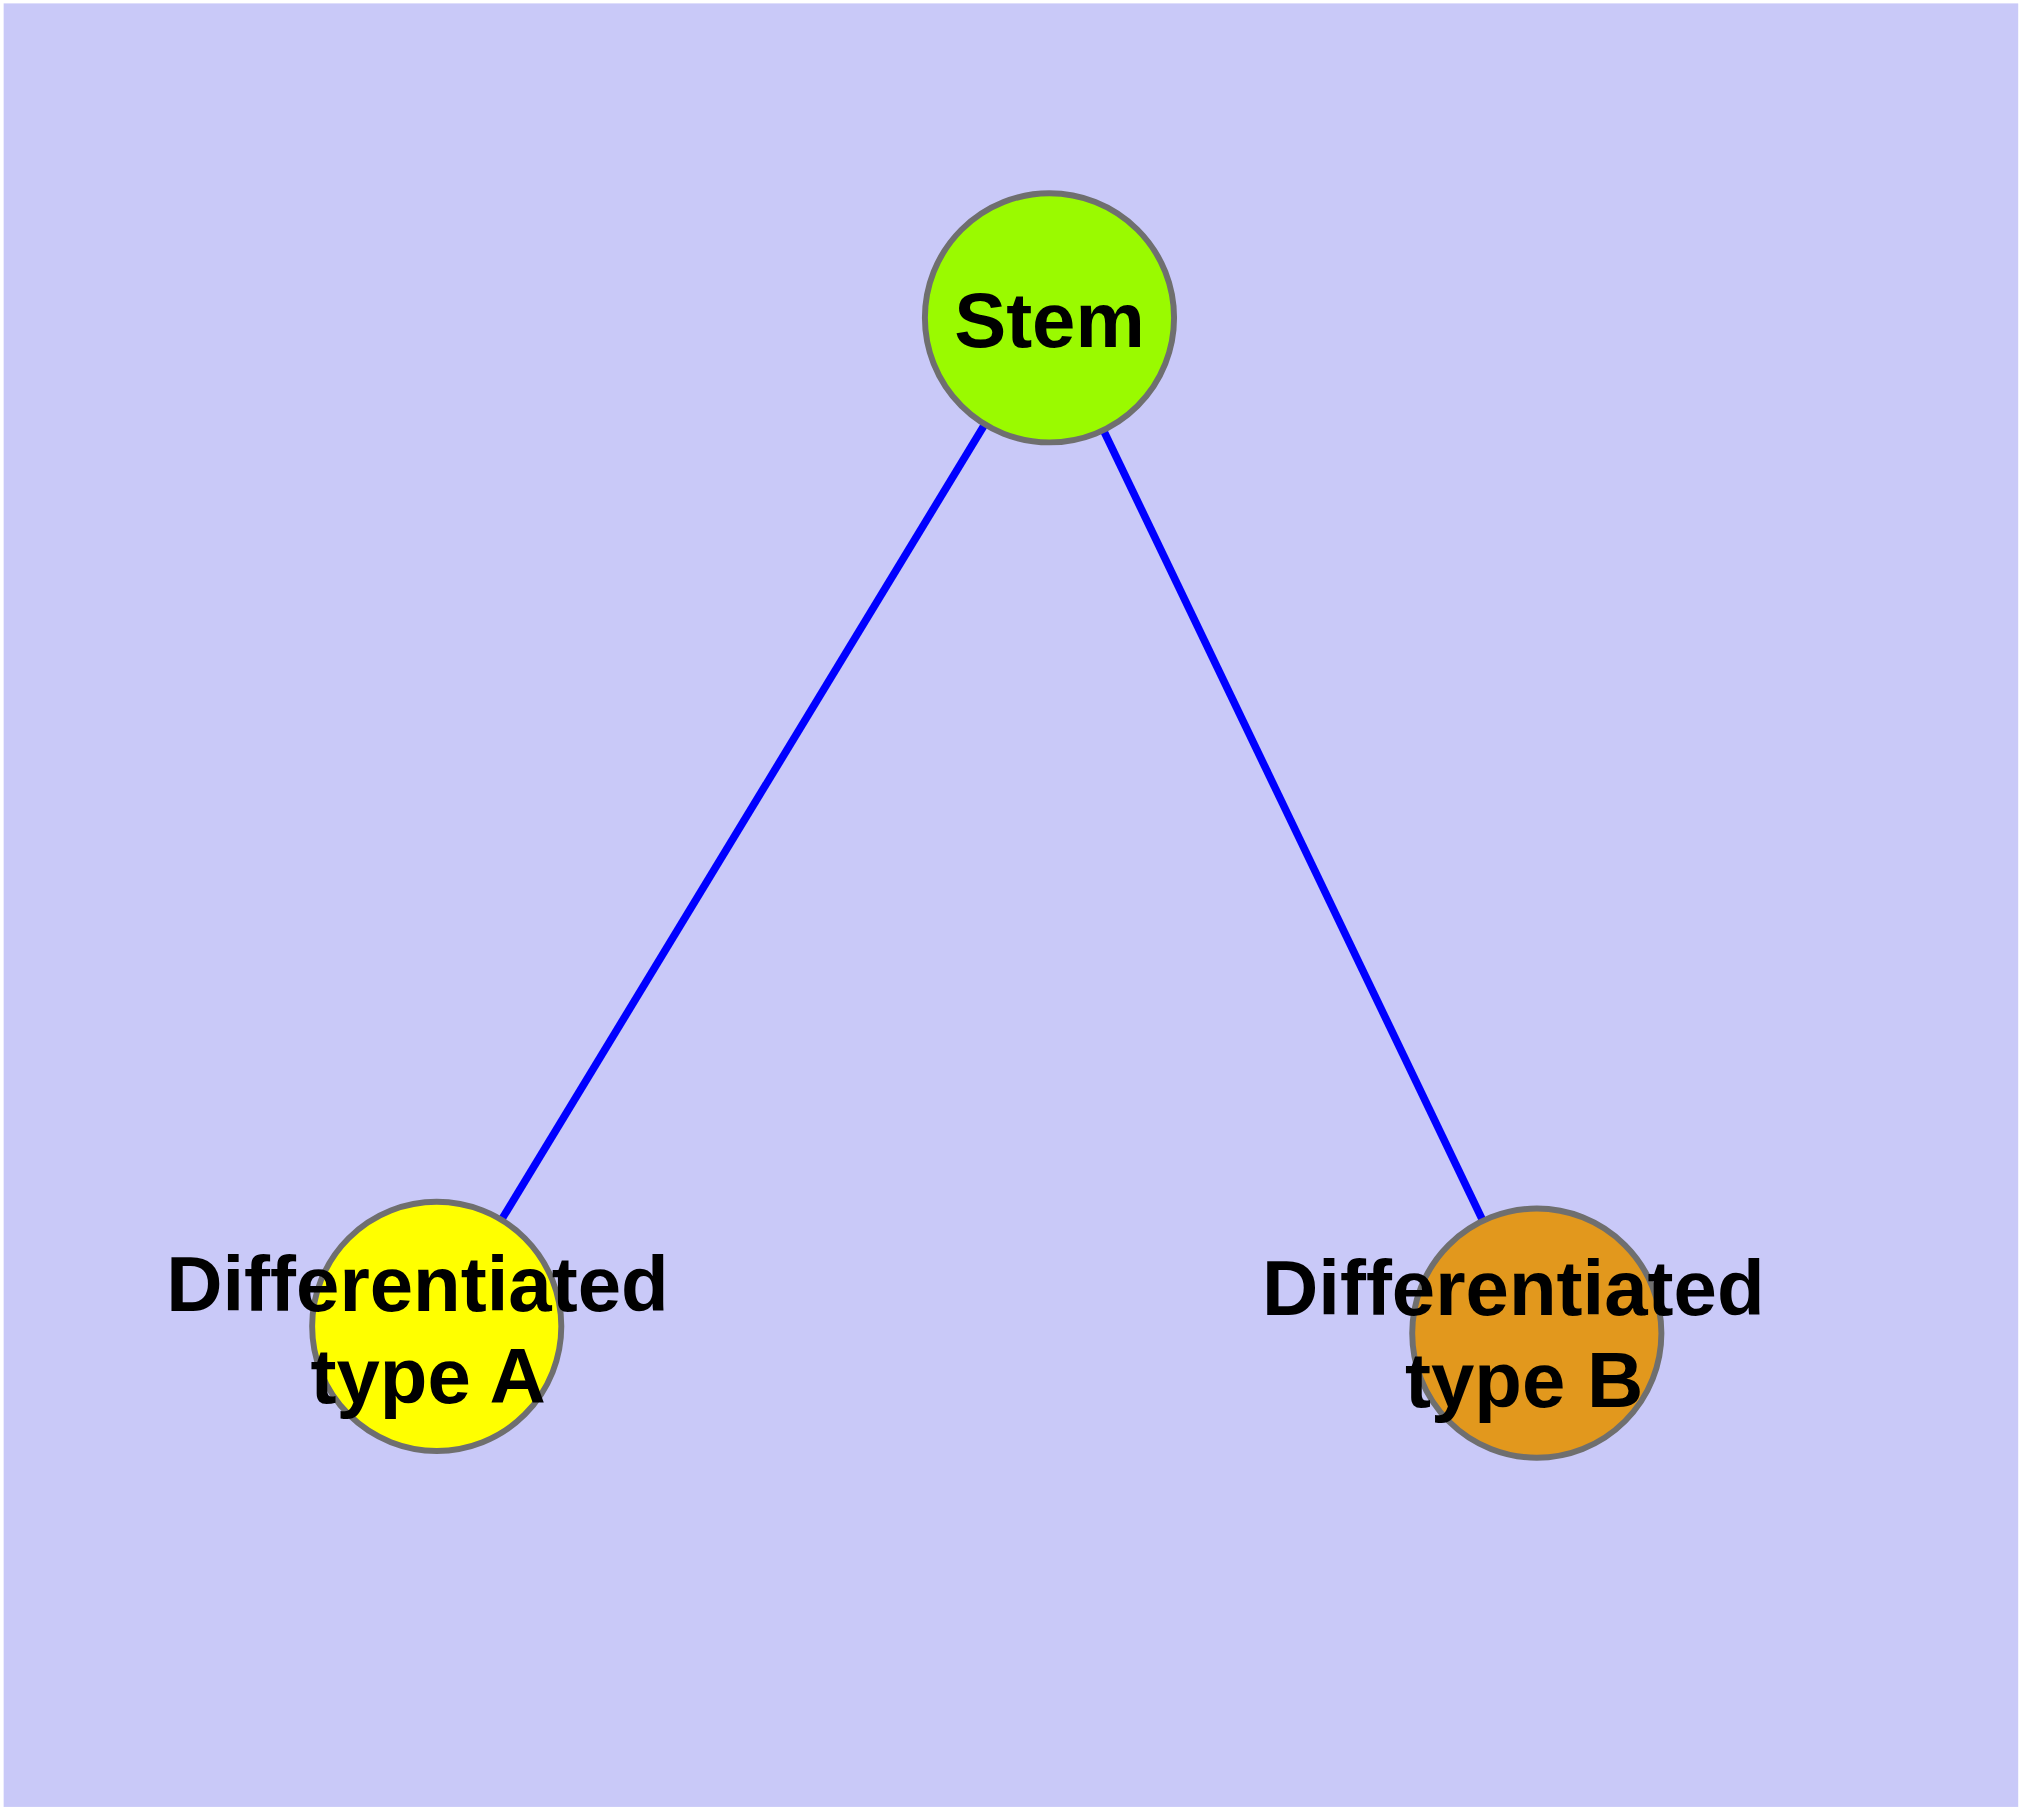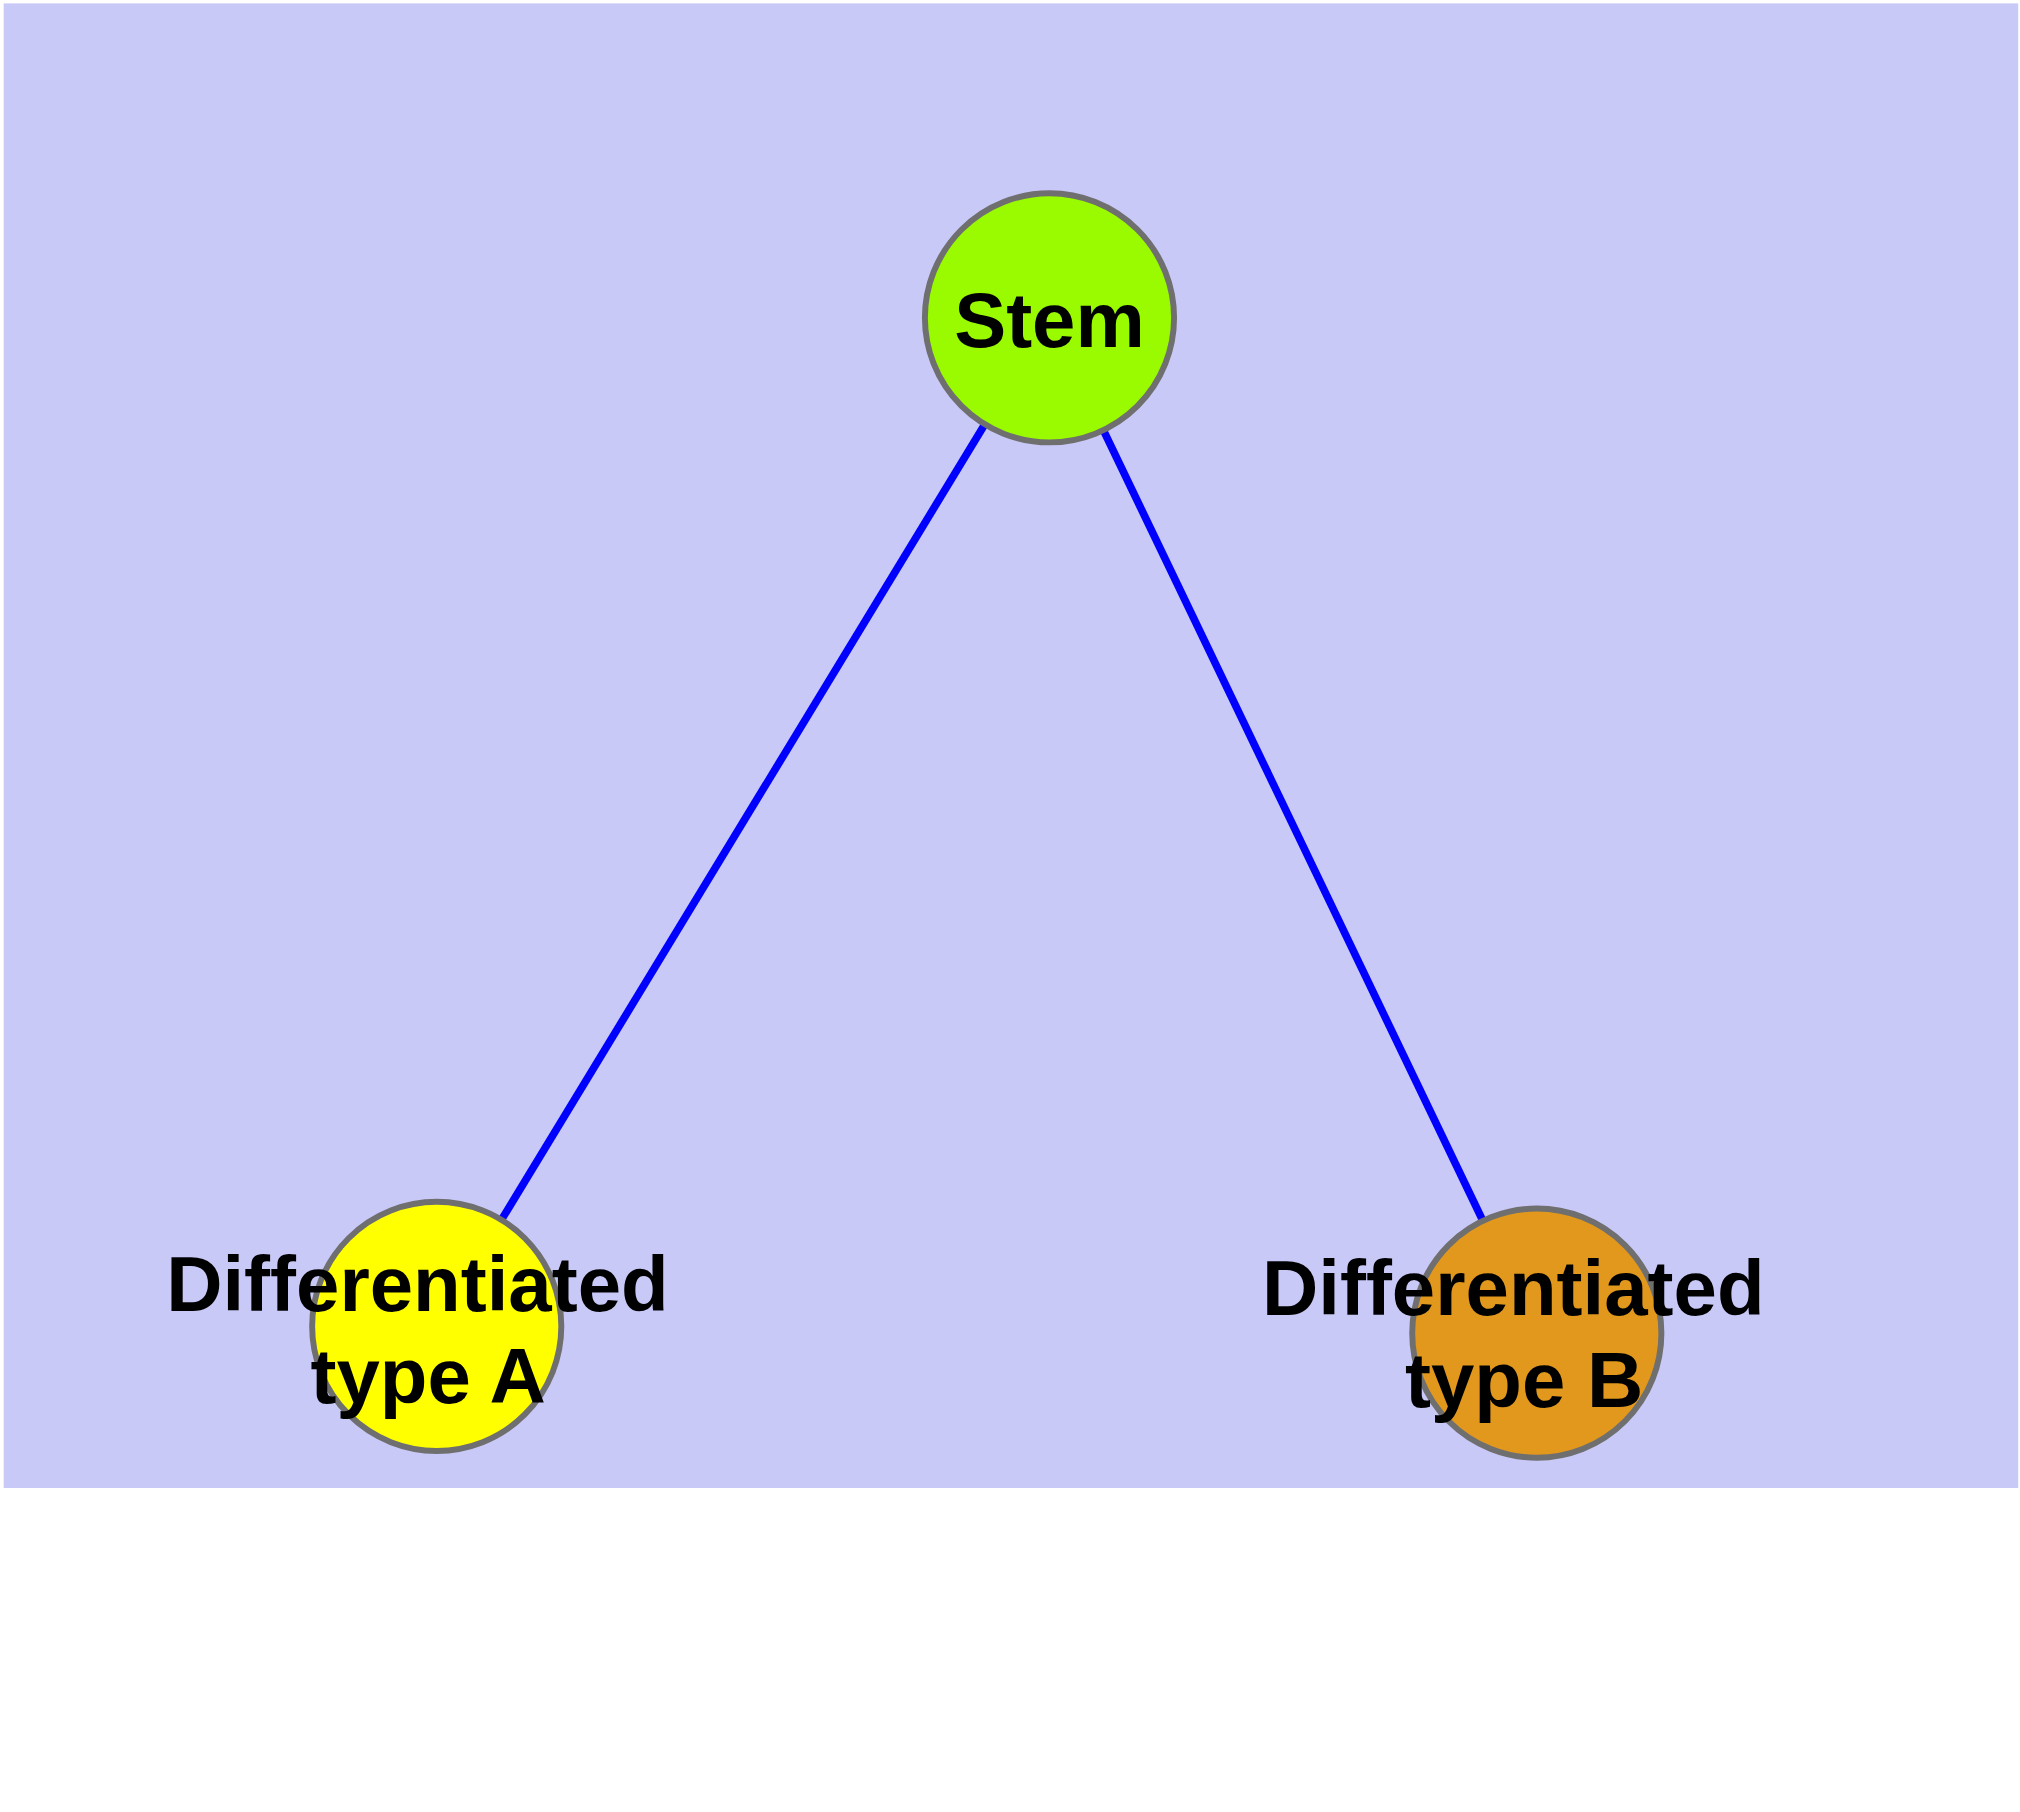--- a/index.html
+++ b/index.html
@@ -3,21 +3,21 @@
 <meta charset="utf-8">
 <style>
   html, body {
     margin: 0;
     padding: 0;
     background: #ffffff;
   }
   .canvas {
     position: relative;
     width: 2021px;
-    height: 1488px;
+    height: 1812px;
     background: #ffffff;
     overflow: hidden;
   }
   svg {
     display: block;
   }
   .node-label {
     font-family: "Liberation Sans", sans-serif;
     font-weight: bold;
     font-size: 92px;

